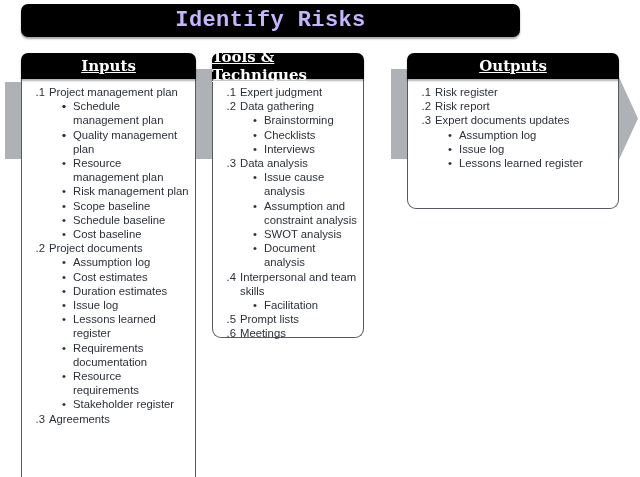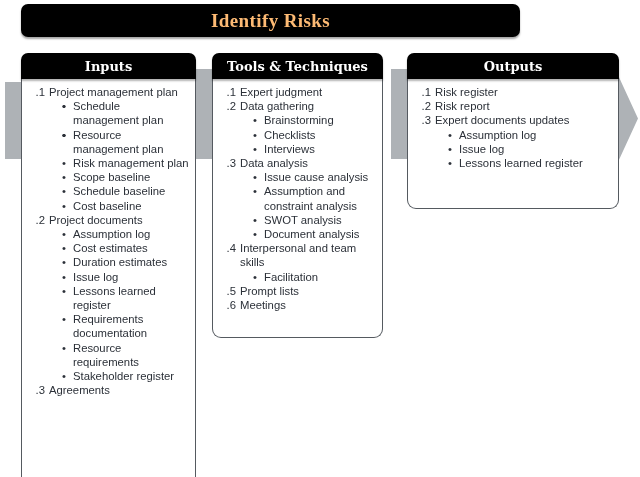--- a/index.html
+++ b/index.html
@@ -24,24 +24,24 @@
     width: 499px;
     height: 33px;
     background: #000000;
     border-radius: 7px;
     display: flex;
     align-items: center;
     justify-content: center;
     box-shadow: 0 2px 2px rgba(0,0,0,0.35);
   }
   #title-banner .title-text {
-    color: #fdba74;
-    font-family: Liberation Serif, serif;
+    color: #c4b5fd;
+    font-family: Liberation Mono, monospace;
     font-weight: bold;
-    font-size: 19px;
+    font-size: 22px;
     letter-spacing: 0.4px;
   }
 
   
   .connector {
     position: absolute;
     background: #aeb2b6;
     z-index: 0;
   }
   #connector-left   { left: 5px;   top: 82px; width: 26px;  height: 77px; }
@@ -70,21 +70,22 @@
     display: flex;
     align-items: center;
     justify-content: center;
     position: relative;
     box-shadow: 0 2px 2px rgba(0,0,0,0.3);
   }
   .col-header .hdr-text {
     color: #ffffff;
     font-family: "DejaVu Serif", serif;
     font-weight: bold;
-    font-size: 13px;
+    font-size: 15px;
+    text-decoration: underline;
   }
   .col-body {
     background: #ffffff;
     border: 1px solid #555a60;
     border-top: none;
     border-radius: 0 0 9px 9px;
     padding: 6px 6px 7px 6px;
     box-sizing: border-box;
   }
 
@@ -123,21 +124,21 @@
     position: absolute;
     left: 0;
     top: 0;
     font-size: 11.3px;
     line-height: 14.2px;
   }
 
   
   #col-inputs  { left: 21px;  top: 53px; width: 175px; }
   #col-inputs  .col-body { height: 412px; }
-  #col-tools   { left: 212px; top: 53px; width: 171px; }
+  #col-tools   { left: 212px; top: 53px; width: 152px; }
   #col-tools   .col-body { height: 259px; }
   #col-outputs { left: 407px; top: 53px; width: 212px; }
   #col-outputs .col-body { height: 130px; }
 </style>
 </head>
 <body>
 
 <div class="connector" id="connector-left"></div>
 <div class="connector" id="connector-mid-1"></div>
 <div class="connector" id="connector-mid-2"></div>
@@ -154,21 +155,21 @@
 <div class="column" id="col-inputs">
   <div class="col-header">
     <span class="hdr-text">Inputs</span>
   </div>
   <div class="col-body">
     <ol class="num-list">
         <li class="num-item"><span class="num-marker">.1</span><span>Project management plan</span><ul class="bullet-list">
             <li class="bullet-item"><span class="bullet-dot">•</span></li>
             <li class="bullet-item"><span class="bullet-dot">•</span><span>Schedule management plan</span></li>
             <li class="bullet-item"><span class="bullet-dot">•</span></li>
-            <li class="bullet-item"><span class="bullet-dot">•</span></li>
+            <li class="bullet-item"><span class="bullet-dot">•</span><span>Quality management plan</span></li>
             <li class="bullet-item"><span class="bullet-dot">•</span><span>Resource management plan</span></li>
             <li class="bullet-item"><span class="bullet-dot">•</span><span>Risk management plan</span></li>
             <li class="bullet-item"><span class="bullet-dot">•</span><span>Scope baseline</span></li>
             <li class="bullet-item"><span class="bullet-dot">•</span><span>Schedule baseline</span></li>
             <li class="bullet-item"><span class="bullet-dot">•</span><span>Cost baseline</span></li>
           </ul></li>
         <li class="num-item"><span class="num-marker">.2</span><span>Project documents</span><ul class="bullet-list">
             <li class="bullet-item"><span class="bullet-dot">•</span><span>Assumption log</span></li>
             <li class="bullet-item"><span class="bullet-dot">•</span><span>Cost estimates</span></li>
             <li class="bullet-item"><span class="bullet-dot">•</span><span>Duration estimates</span></li>

